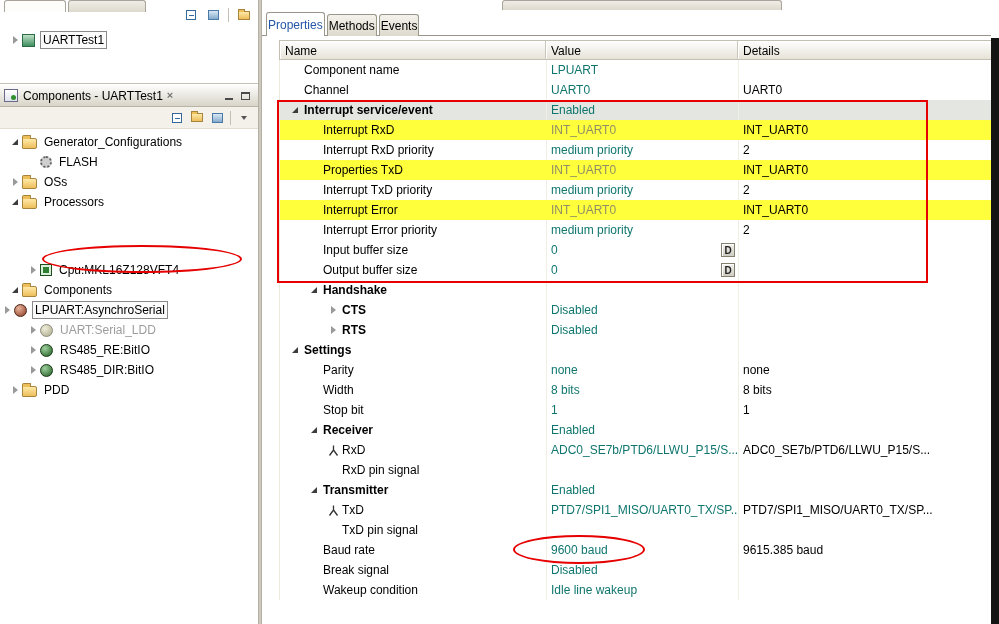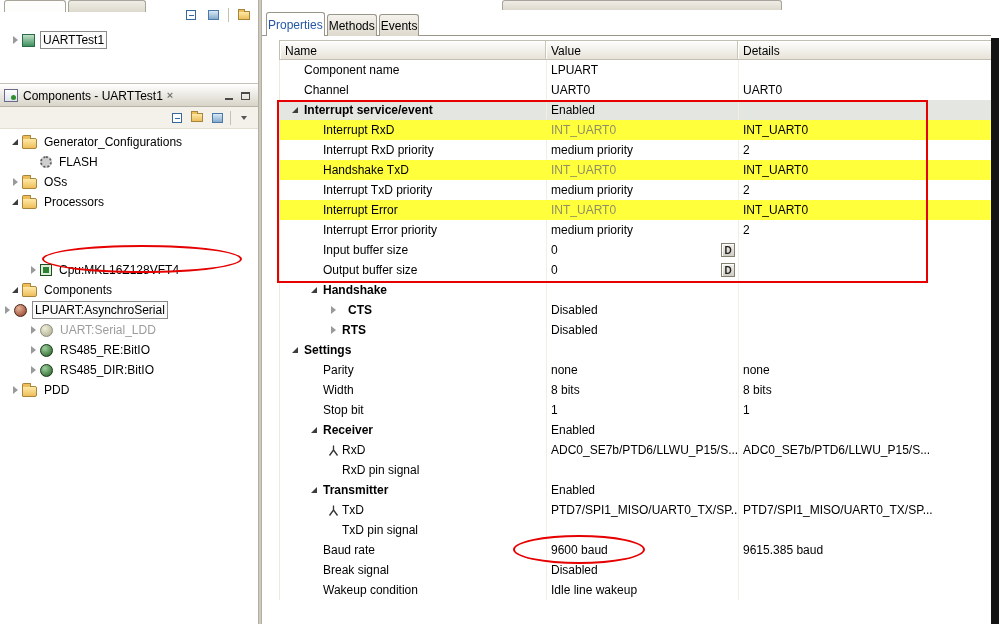--- a/index.html
+++ b/index.html
@@ -77,21 +77,21 @@
   .prow{display:flex;align-items:center;height:20px;white-space:nowrap}
   .prow.yellow{background:#ffff3c}
   .prow.sel{background:#e4e6e2}
   .cell{display:flex;align-items:center;height:100%;overflow:hidden}
   .cname{width:266px;flex:none}
   .cvalue{width:192px;flex:none;padding-left:4px;border-left:1px solid #f1eee4}
   .cdetails{flex:1;padding-left:4px;border-left:1px solid #f1eee4}
   .yellow .cvalue,.yellow .cdetails{border-left-color:transparent}
   .ntext{padding-left:2px}
   .ntext.b{font-weight:bold}
-  .vtext.link{color:#000000}
+  .vtext.link{color:#0f766e}
   .vtext.muted{color:#8f8f66}
   .dtext{color:#000}
   .dbtn{margin-left:auto;margin-right:3px;width:14px;height:14px;display:flex;align-items:center;justify-content:center;font-size:10px;font-weight:bold;color:#222;background:linear-gradient(#f5f3ee,#cfccc2);border:1px solid #83806f;box-shadow:inset 1px 1px 0 #fff;flex:none}
   .pin-svg{display:block}
 
   #edge{position:absolute;left:991px;top:38px;width:8px;height:586px;background:#141414}
 
   
   .ann{position:absolute;border:2px solid #e60000;pointer-events:none;z-index:60}
   #ann-rect{left:277px;top:100px;width:651px;height:183px}
@@ -298,21 +298,21 @@
           <div class="cell cvalue">
             <span class="vtext link">medium priority</span>
           </div>
           <div class="cell cdetails">
             <span class="dtext">2</span>
           </div>
         </div>
         <div class="prow yellow">
           <div class="cell cname" style="padding-left: 27px;">
             <span class="slot"></span>
-            <span class="ntext">Handshake TxD</span>
+            <span class="ntext">Properties TxD</span>
           </div>
           <div class="cell cvalue">
             <span class="vtext muted">INT_UART0</span>
           </div>
           <div class="cell cdetails">
             <span class="dtext">INT_UART0</span>
           </div>
         </div>
         <div class="prow">
           <div class="cell cname" style="padding-left: 27px;">
@@ -382,21 +382,21 @@
             <span class="ntext b">Handshake</span>
           </div>
           <div class="cell cvalue">
             <span class="vtext link"></span>
           </div>
           <div class="cell cdetails">
             <span class="dtext"></span>
           </div>
         </div>
         <div class="prow">
-          <div class="cell cname" style="padding-left: 46px; gap: 6px;">
+          <div class="cell cname" style="padding-left: 46px;">
             <span class="slot exp-closed"></span>
             <span class="ntext b">CTS</span>
           </div>
           <div class="cell cvalue">
             <span class="vtext link">Disabled</span>
           </div>
           <div class="cell cdetails">
             <span class="dtext"></span>
           </div>
         </div>

